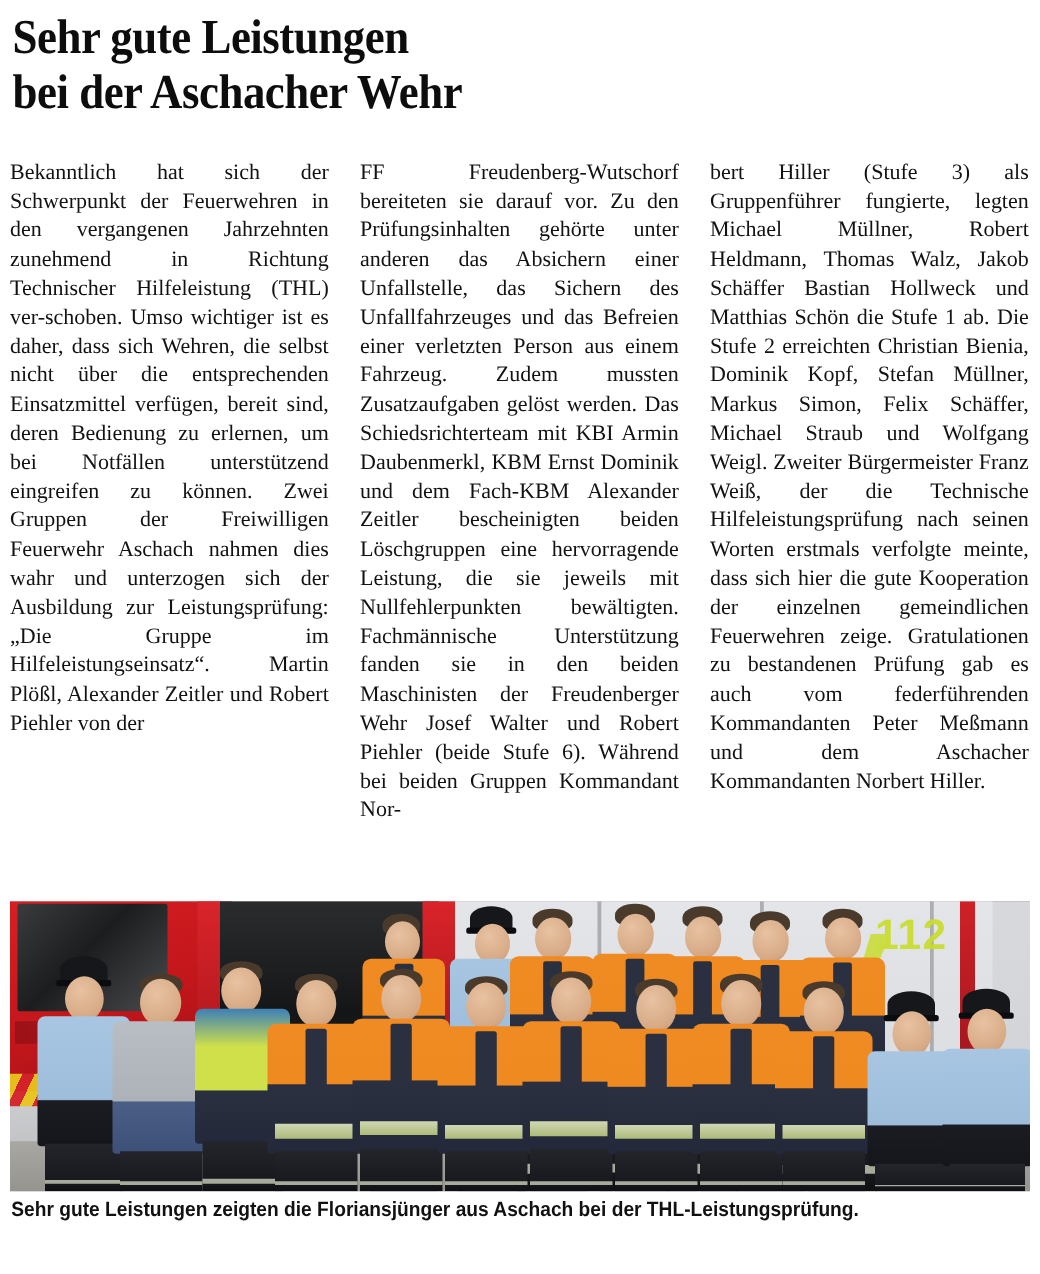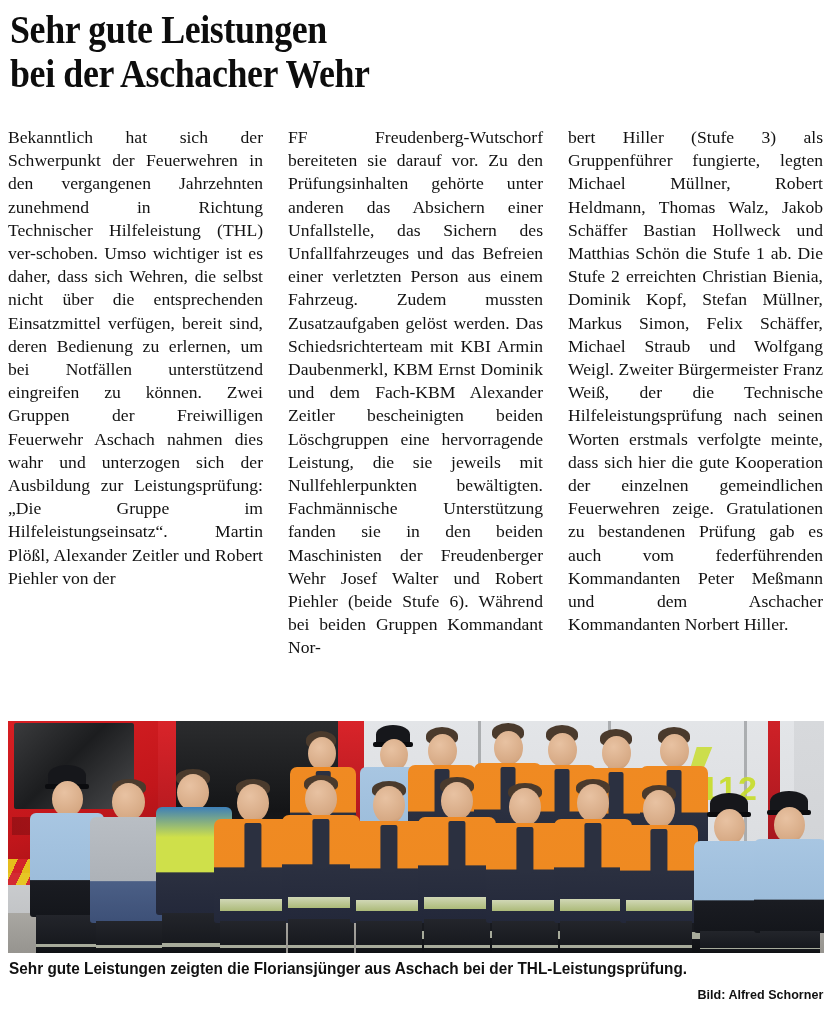--- a/index.html
+++ b/index.html
@@ -198,21 +198,21 @@
   .logo112 .bolt {
     position: absolute;
     left: 22px; top: 20px;
     width: 46px; height: 118px;
     background: #c8dd2b;
     clip-path: polygon(58% 0%, 18% 52%, 44% 52%, 10% 100%, 78% 42%, 48% 42%, 92% 0%);
     opacity: .9;
   }
   .logo112 .txt {
     position: absolute;
-    left: 52px; top: 2px; margin-top: 40px;
+    left: 52px; top: 2px;
   }
   
   .trees {
     position: absolute;
     right: 0; top: 0;
     width: 56px; height: 232px;
     background:
       radial-gradient(circle at 30% 18%, #6f8b3c 0 28px, transparent 29px),
       radial-gradient(circle at 72% 40%, #55702e 0 30px, transparent 31px),
       radial-gradient(circle at 40% 68%, #७8a045 0 26px, transparent 27px),
@@ -521,17 +521,14 @@
         <div class="head" style="left:766px; top:86px; width:31px; height:36px;"></div>
         <div class="torso-blue" style="left:746px; top:118px; width:72px; height:94px;"></div>
         <div class="legs-dark" style="left:752px; top:210px; width:60px; height:22px;"></div>
       </div>
 
     </div>
   </div>
 
   <div class="caption">Sehr gute Leistungen zeigten die Floriansjünger aus Aschach bei der THL-Leistungsprüfung.</div>
 
-  <div class="credit">
-    <span>Bild: Alfred Schorner</span>
-  </div>
 
 </div>
 
 </body></html>

